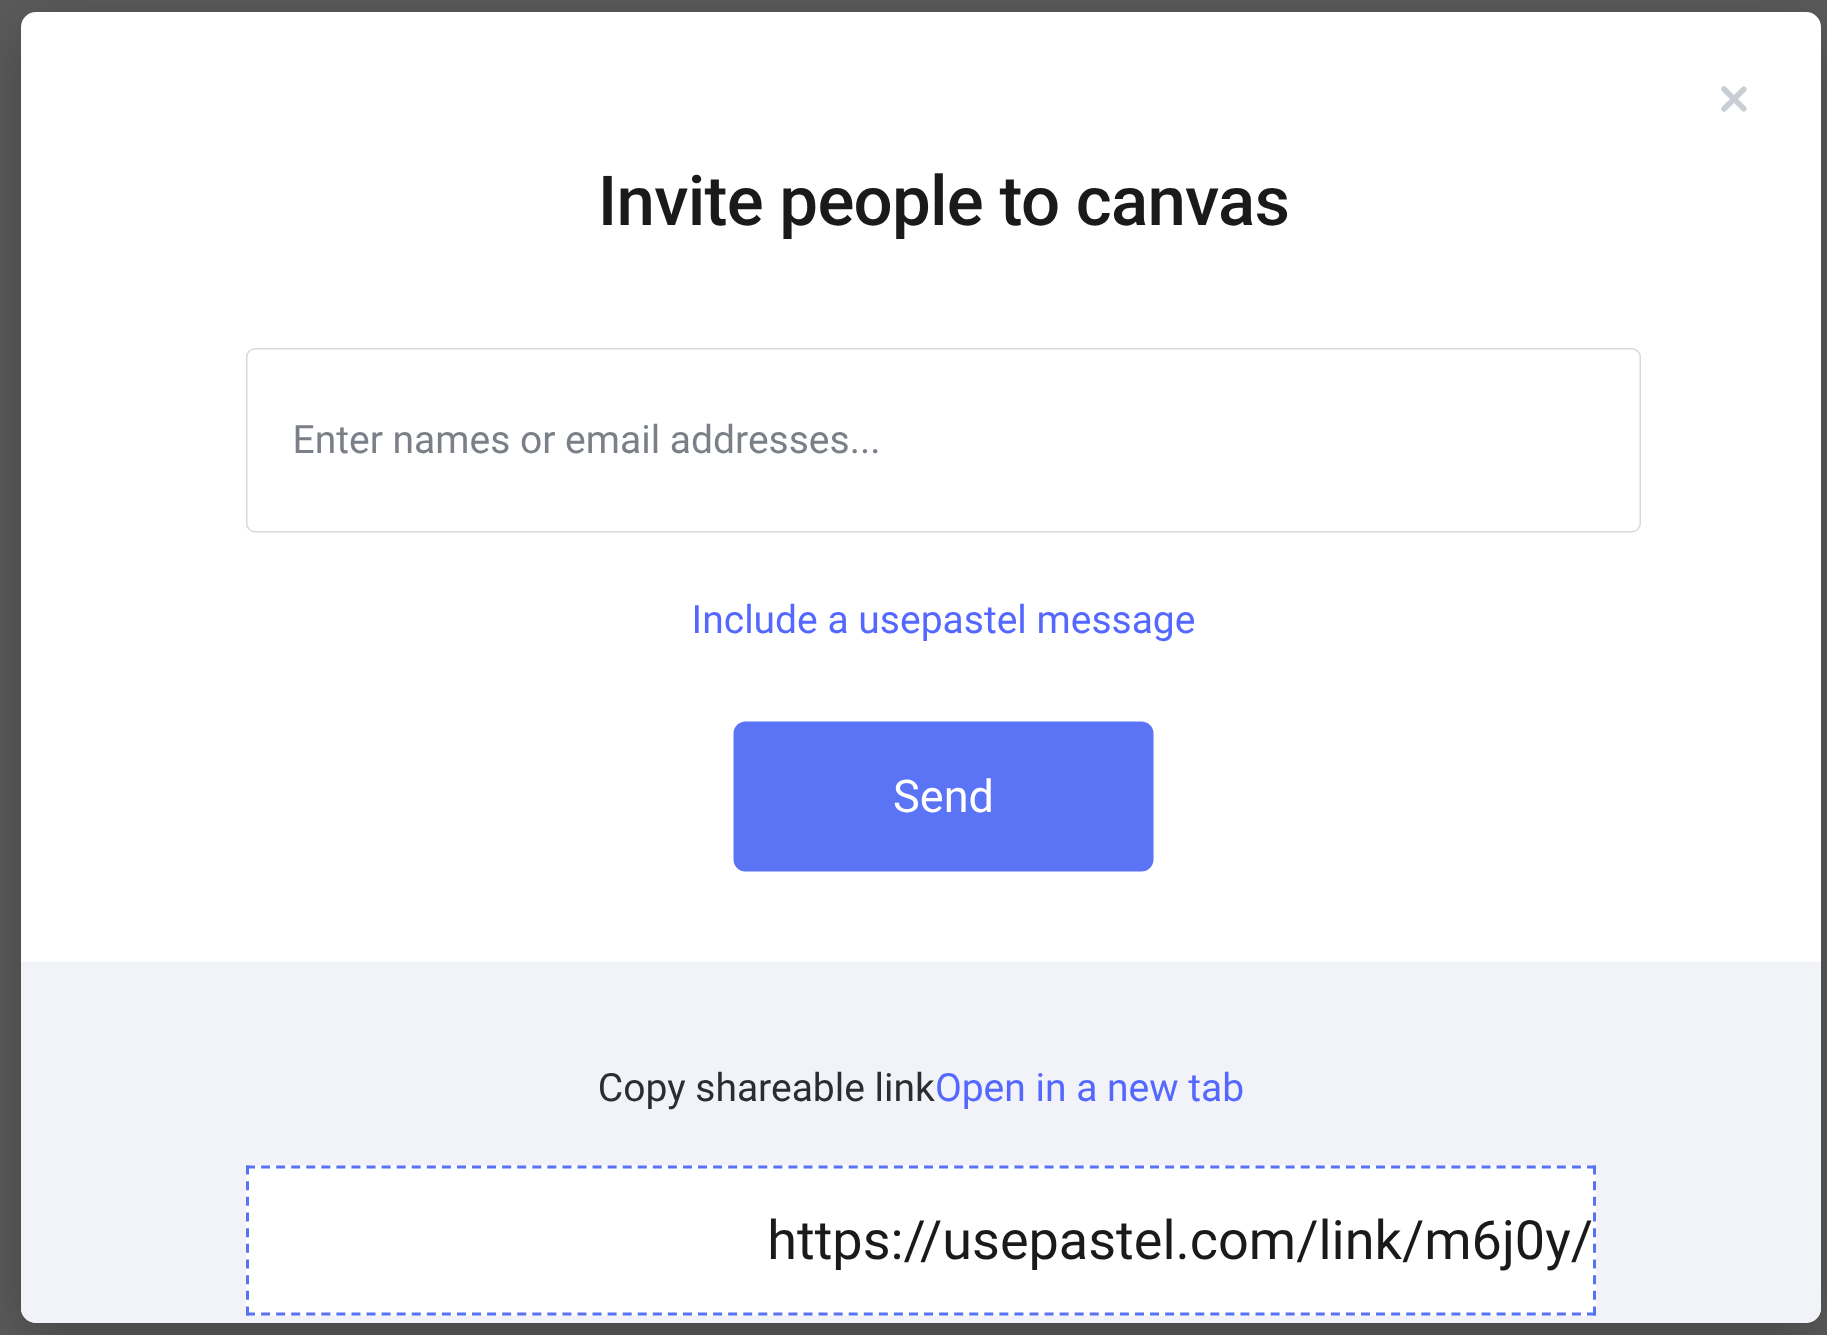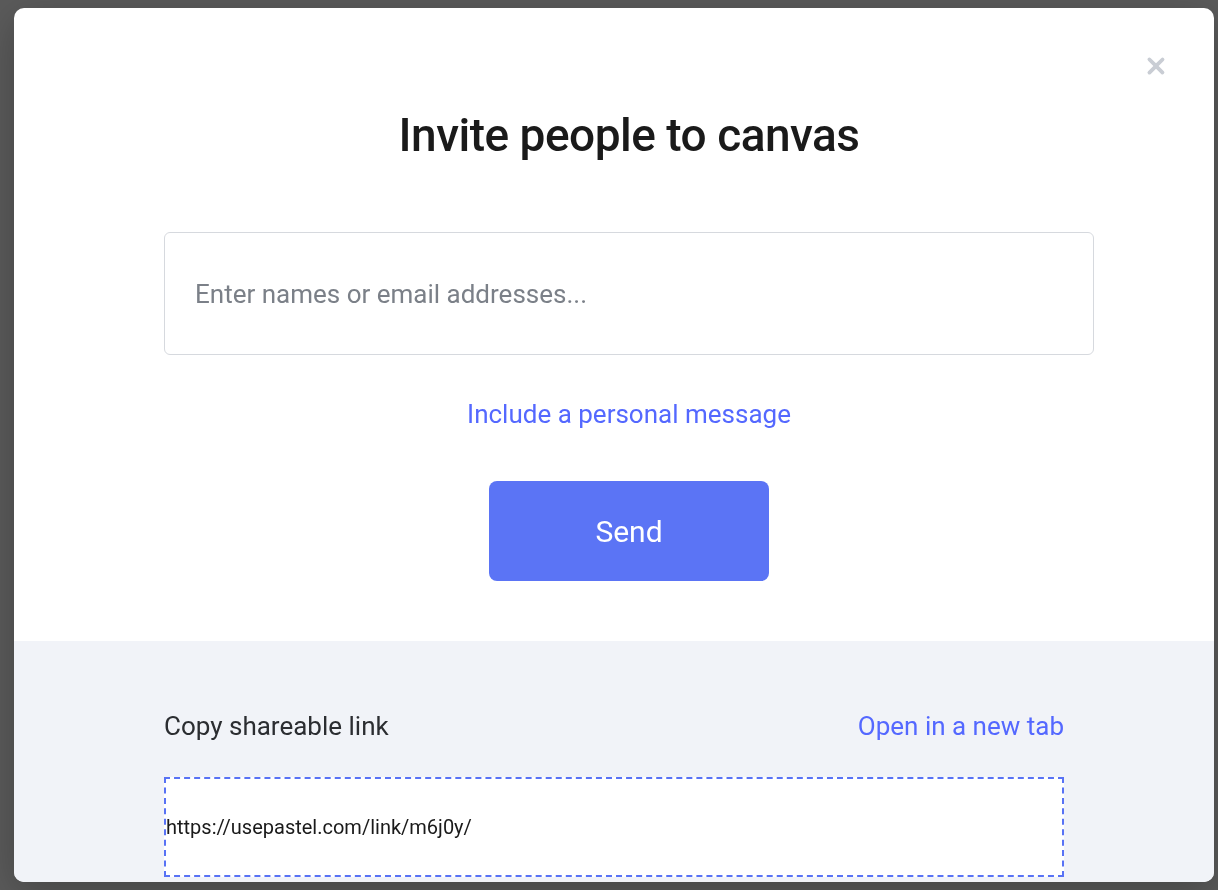--- a/index.html
+++ b/index.html
@@ -101,43 +101,43 @@
       cursor: pointer;
       font-family: inherit;
     }
     .modal-lower {
       background: #f1f3f8;
       flex: 1 1 auto;
       padding: 70px 150px 40px 150px;
     }
     .lower-header {
       display: flex;
-      justify-content: space-between;
+      justify-content: center;
       align-items: baseline;
       margin-bottom: 36px;
     }
     .copy-label {
       font-size: 26px;
       color: #2b2d31;
     }
     .open-tab-link {
       font-size: 26px;
       color: #5468ff;
       cursor: pointer;
       text-decoration: none;
     }
     .share-link-box {
       width: 100%;
       height: 100px;
       border: 2px dashed #5872f5;
       background: #ffffff;
       border-radius: 0;
-      font-size: 20px;
+      font-size: 36px;
       color: #1a1a1a;
-      text-align: left;
+      text-align: right;
       outline: none;
       font-family: inherit;
       cursor: pointer;
     }
   </style>
 </head>
 <body>
 
 <div class="modal-backdrop"></div>
 
@@ -148,21 +148,21 @@
     <button class="close-btn">
       <svg viewBox="0 0 24 24">
         <path fill="currentColor" d="M18.3 5.71a1.5 1.5 0 0 0-2.12 0L12 9.88 7.82 5.7a1.5 1.5 0 1 0-2.12 2.12L9.88 12l-4.18 4.18a1.5 1.5 0 1 0 2.12 2.12L12 14.12l4.18 4.18a1.5 1.5 0 0 0 2.12-2.12L14.12 12l4.18-4.18a1.5 1.5 0 0 0 0-2.11z"></path>
       </svg>
     </button>
 
     <h1 class="modal-title">Invite people to canvas</h1>
 
     <input type="text" class="email-input" placeholder="Enter names or email addresses..." style="">
 
-    <a class="personal-msg-link">Include a personal message</a>
+    <a class="personal-msg-link">Include a usepastel message</a>
 
     <button class="send-btn">Send</button>
   </div>
 
   <div class="modal-lower">
     <div class="lower-header">
       <span class="copy-label">Copy shareable link</span>
       <a class="open-tab-link">Open in a new tab</a>
     </div>
 

